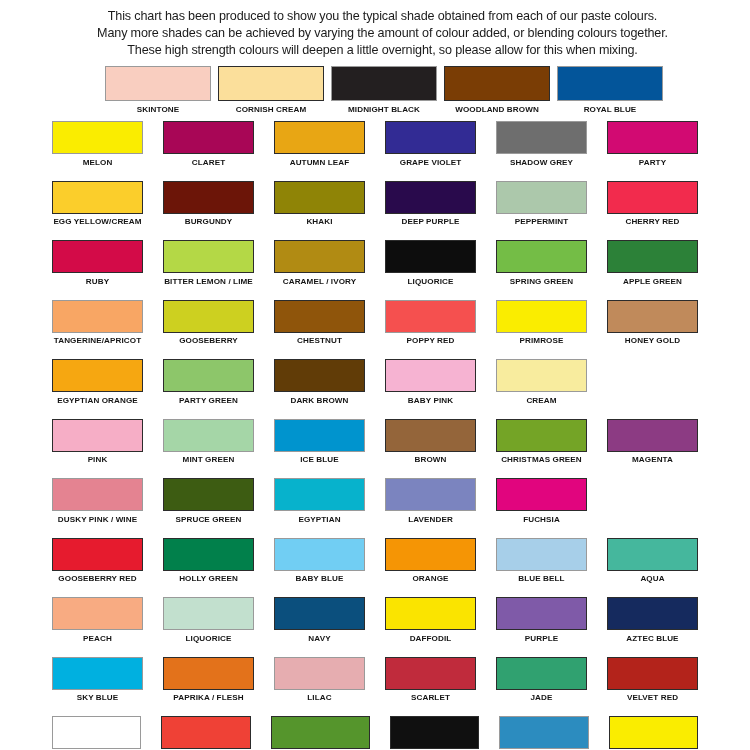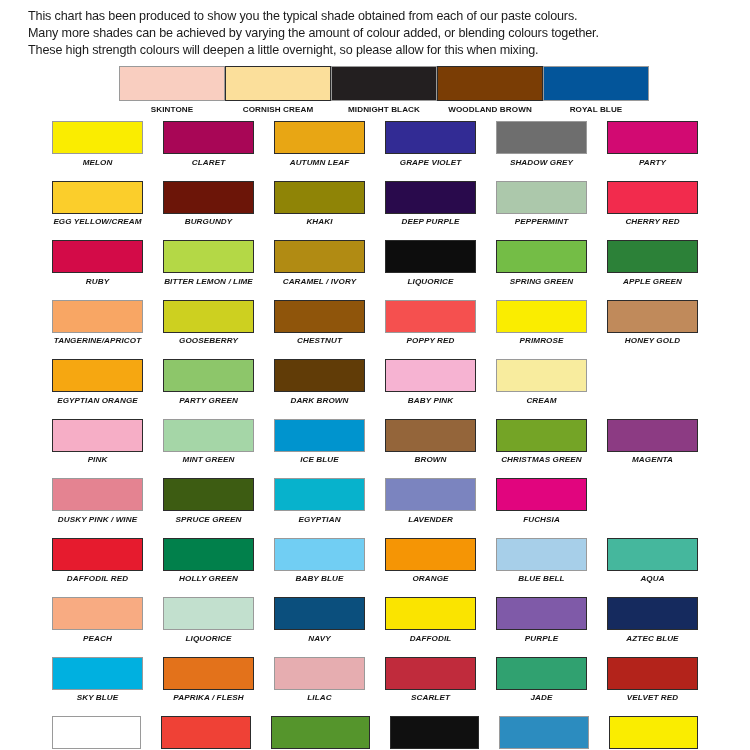--- a/index.html
+++ b/index.html
@@ -18,34 +18,35 @@
     width: 750px;
     height: 750px;
     position: relative;
     display: flex;
     flex-direction: column;
   }
 
   
   .intro {
     padding: 8px 13px 0 28px;
+    text-align: center;
   }
   .intro-line {
     font-size: 12.6px;
     line-height: 17px;
     color: #1b1b1b;
     letter-spacing: -0.15px;
     white-space: nowrap;
   }
 
   
   .header-row {
     display: flex;
     justify-content: center;
-    gap: 0;
+    gap: 7px;
     margin-top: 7px;
     padding-left: 18px;
   }
   .hdr-cell {
     width: 106px;
   }
   .cell {
     width: 100%;
   }
 
@@ -71,21 +72,20 @@
     padding-bottom: 3.5px;
     white-space: nowrap;
     overflow: visible;
   }
 
   
   .grid-row {
     display: grid;
     grid-template-columns: repeat(6, 1fr);
     column-gap: 20px;
-    font-style: italic;
   }
   .rows-wrap {
     padding: 0 52px;
     margin-top: 4px;
     display: flex;
     flex-direction: column;
     row-gap: 10.5px;
   }
 </style>
 </head>
@@ -293,21 +293,21 @@
           <div class="label">LAVENDER</div>
         </div>
         <div class="cell">
           <div class="swatch dark-edge" style="background: rgb(225, 5, 126);"></div>
           <div class="label">FUCHSIA</div>
         </div>
       </div>
       <div class="grid-row">
         <div class="cell">
           <div class="swatch dark-edge" style="background: rgb(230, 27, 46);"></div>
-          <div class="label">DAFFODIL RED</div>
+          <div class="label">GOOSEBERRY RED</div>
         </div>
         <div class="cell">
           <div class="swatch dark-edge" style="background: rgb(1, 128, 75);"></div>
           <div class="label">HOLLY GREEN</div>
         </div>
         <div class="cell">
           <div class="swatch light-edge" style="background: rgb(113, 206, 243);"></div>
           <div class="label">BABY BLUE</div>
         </div>
         <div class="cell">

